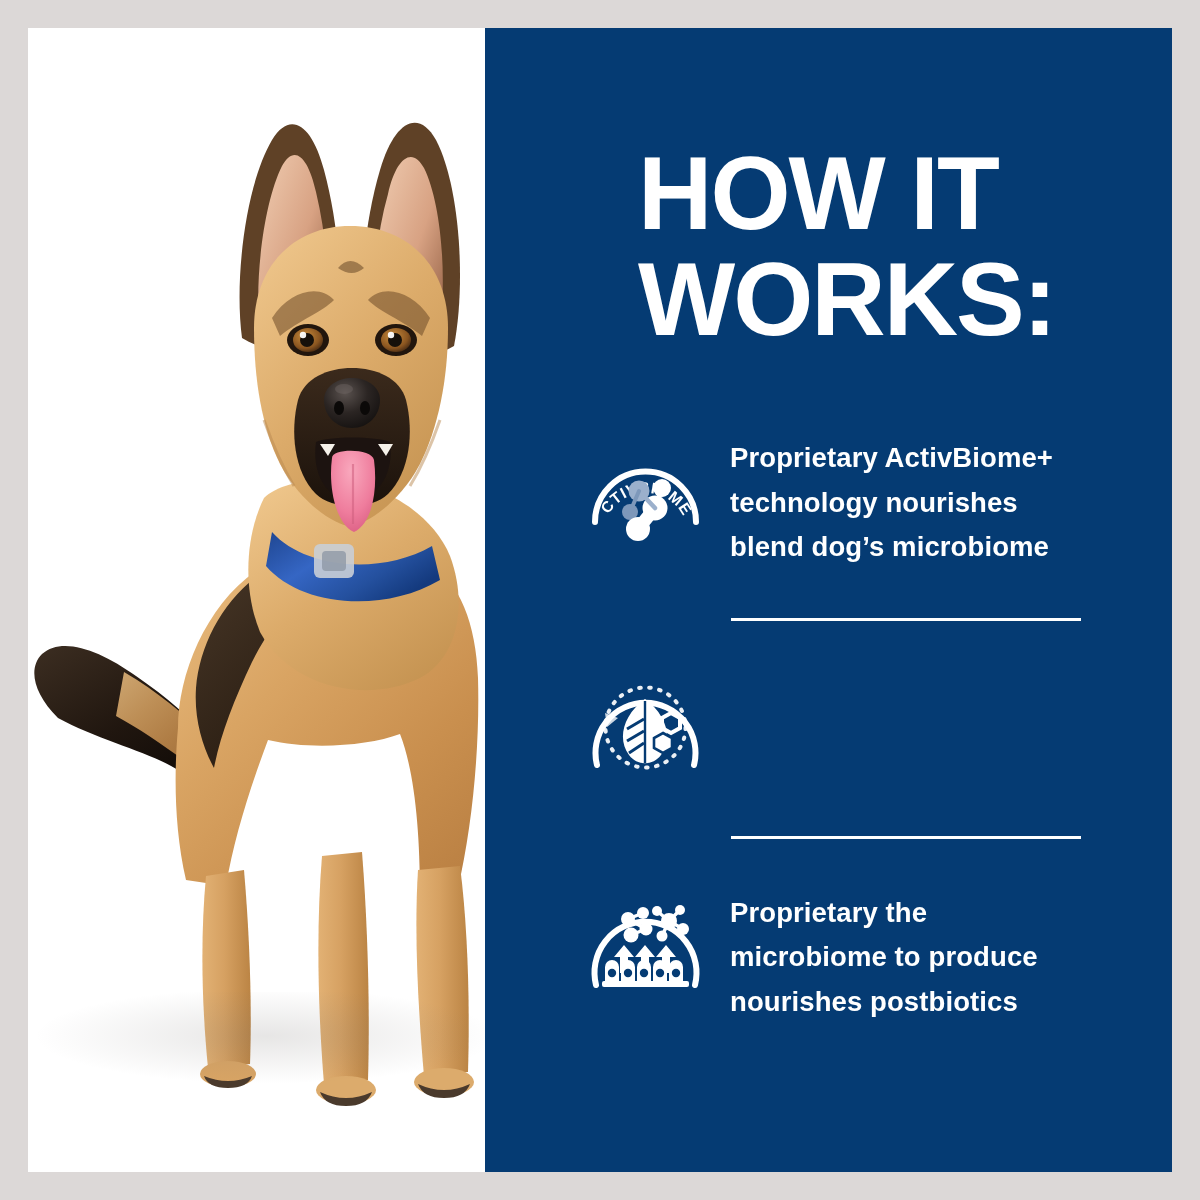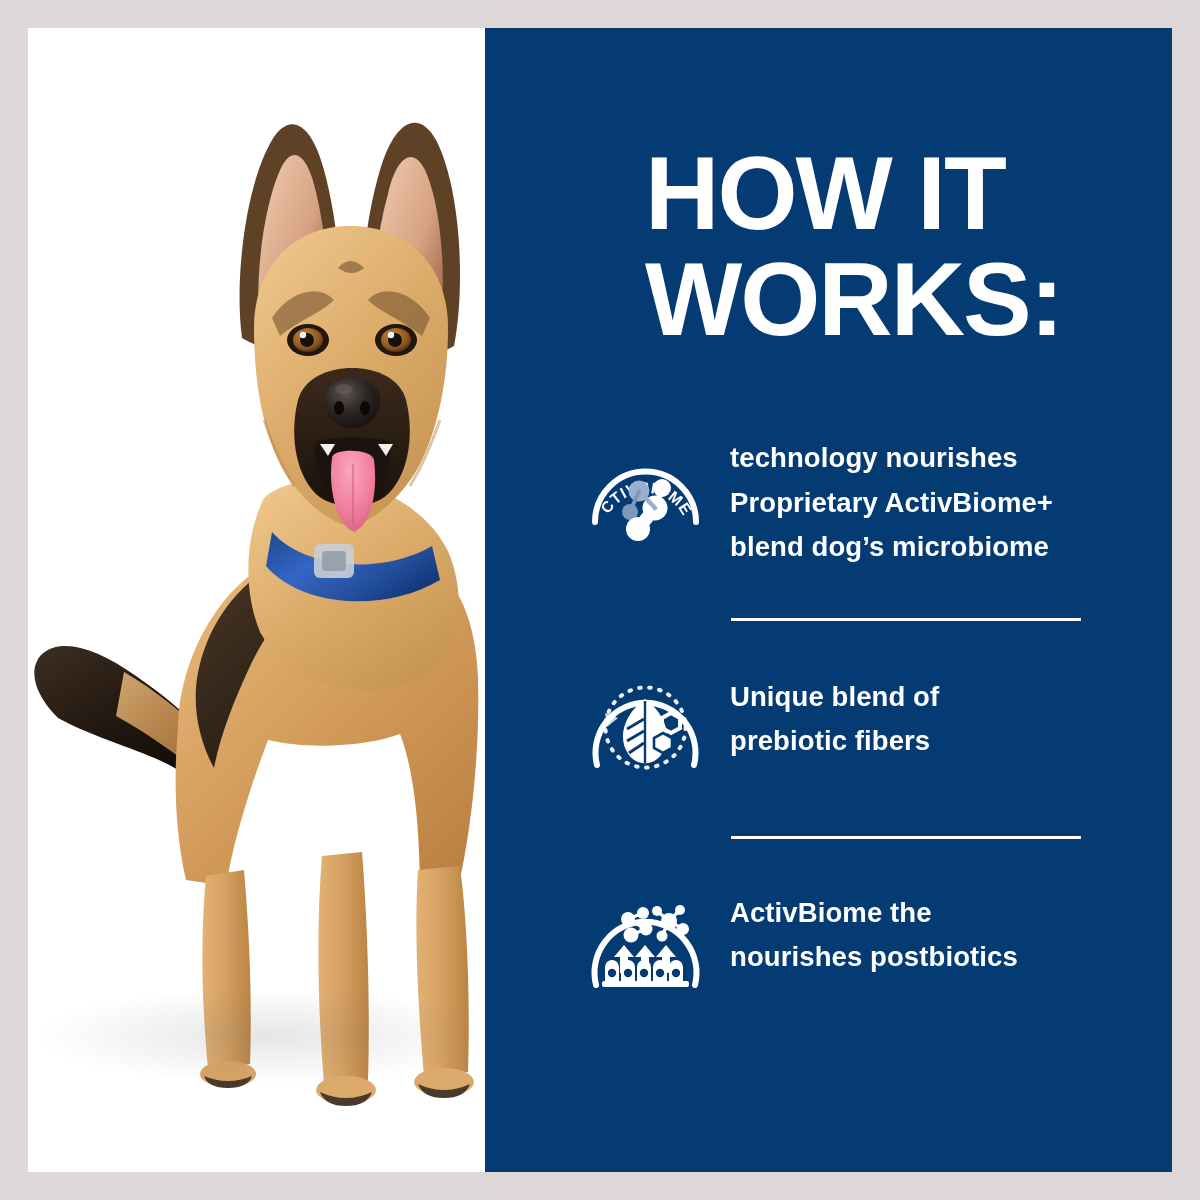--- a/index.html
+++ b/index.html
@@ -51,21 +51,21 @@
     left: 457px;
     top: 0;
     width: 687px;
     height: 1144px;
     background: #053b73;
   }
 
   
   .headline {
     position: absolute;
-    left: 160px;
+    left: 153px;
     top: 113px;
     width: 500px;
     color: #ffffff;
     font-size: 103px;
     font-weight: bold;
     line-height: 1.03;
     letter-spacing: -2px;
   }
   .headline .l2 { display: block; }
 
@@ -331,22 +331,22 @@
               <circle cx="79" cy="62" r="9" fill="#ffffff"></circle>
               <circle cx="72" cy="82" r="12.5" fill="#ffffff"></circle>
               <circle cx="55" cy="103" r="12" fill="#ffffff"></circle>
               <path d="M72 82 L 55 103" stroke="#ffffff" stroke-width="13" stroke-linecap="round"></path>
               <path d="M72 82 L 79 62" stroke="#ffffff" stroke-width="5" stroke-linecap="round"></path>
               <path d="M56 65 L 72 82" stroke="#9bb0cc" stroke-width="4.5" stroke-linecap="round"></path>
               <path d="M47 86 L 56 65" stroke="#7e98ba" stroke-width="4" stroke-linecap="round"></path>
             </svg>
           </div>
           <div class="feat-text">
+            <div>Proprietary ActivBiome+</div>
             <div>technology nourishes</div>
-            <div>Proprietary ActivBiome+</div>
             <div>blend dog’s microbiome</div>
           </div>
         </div>
 
         <div class="sp-a"></div>
         <div class="divider"></div>
         <div class="sp-b"></div>
 
         <div class="feature">
           <div class="feat-icon">
@@ -355,24 +355,20 @@
               <circle cx="62.5" cy="62.5" r="40" fill="none" stroke="#ffffff" stroke-width="4" stroke-linecap="round" stroke-dasharray="1.6 8.5" opacity="0.92"></circle>
               <path d="M22 48 l 13 5 l -11 9 Z" fill="#ffffff" opacity="0.8"></path>
               <path d="M62 34 C 84 50, 90 74, 78 90 C 70 101, 54 101, 46 90 C 34 74, 40 50, 62 34 Z" fill="#ffffff"></path>
               <path d="M62 36 L 62 98" stroke="#053b73" stroke-width="2.4"></path>
               <path d="M61 54 L 44 64" stroke="#053b73" stroke-width="3"></path>
               <path d="M61 66 L 44 76" stroke="#053b73" stroke-width="3"></path>
               <path d="M61 78 L 46 88" stroke="#053b73" stroke-width="3"></path>
               <path d="M88 48 l 9 5 l 0 10 l -9 5 l -9 -5 l 0 -10 Z" fill="none" stroke="#ffffff" stroke-width="4"></path>
               <path d="M80 68 l 9 5 l 0 10 l -9 5 l -9 -5 l 0 -10 Z" fill="#ffffff" stroke="#053b73" stroke-width="2.6"></path>
             </svg>
-          </div>
-          <div class="feat-text">
-            <div>Unique blend of</div>
-            <div>prebiotic fibers</div>
           </div>
         </div>
 
         <div class="sp-c"></div>
         <div class="divider"></div>
         <div class="sp-d"></div>
 
         <div class="feature">
           <div class="feat-icon">
             <svg width="125" height="125" viewBox="0 0 125 125" aria-hidden="true">
@@ -408,21 +404,22 @@
               <g fill="#053b73">
                 <circle cx="29" cy="92" r="4.2"></circle>
                 <circle cx="45" cy="92" r="4.2"></circle>
                 <circle cx="61" cy="92" r="4.2"></circle>
                 <circle cx="77" cy="92" r="4.2"></circle>
                 <circle cx="93" cy="92" r="4.2"></circle>
               </g>
             </svg>
           </div>
           <div class="feat-text">
-            <div>ActivBiome the</div>
+            <div>Proprietary the</div>
+            <div>microbiome to produce</div>
             <div>nourishes postbiotics</div>
           </div>
         </div>
 
       </div>
     </div>
   </div>
 </div>
 
 </body></html>

